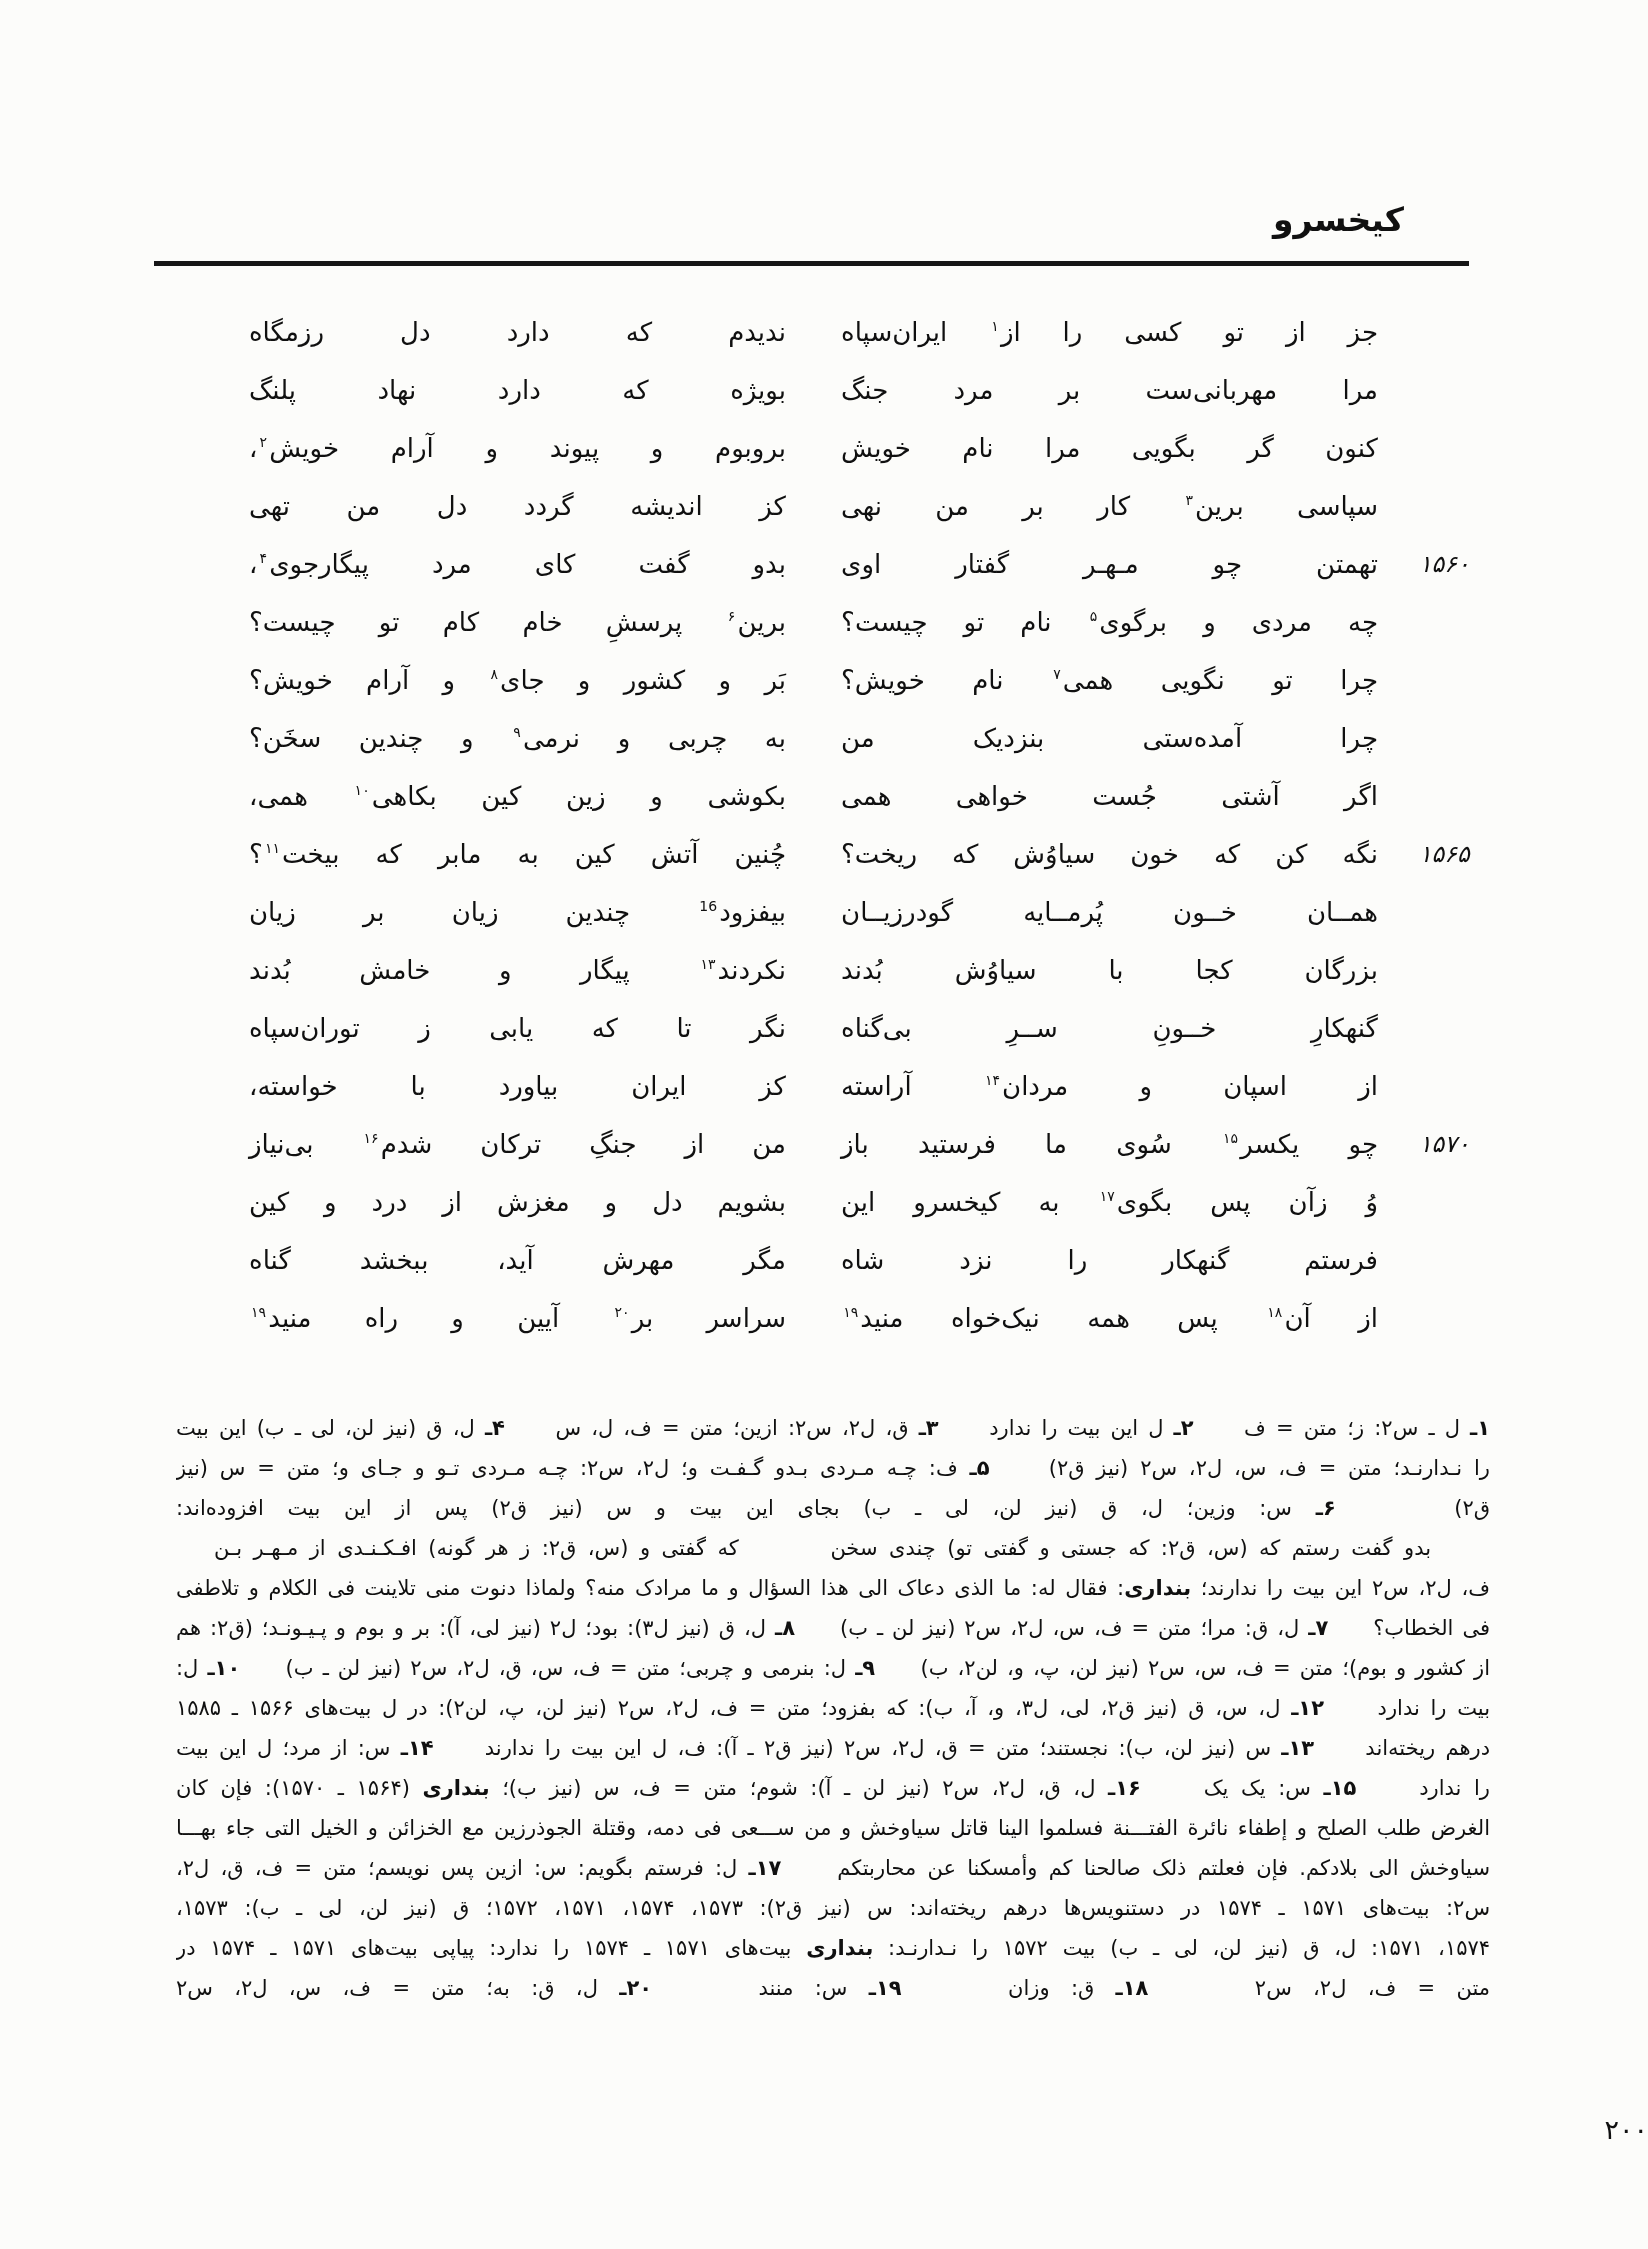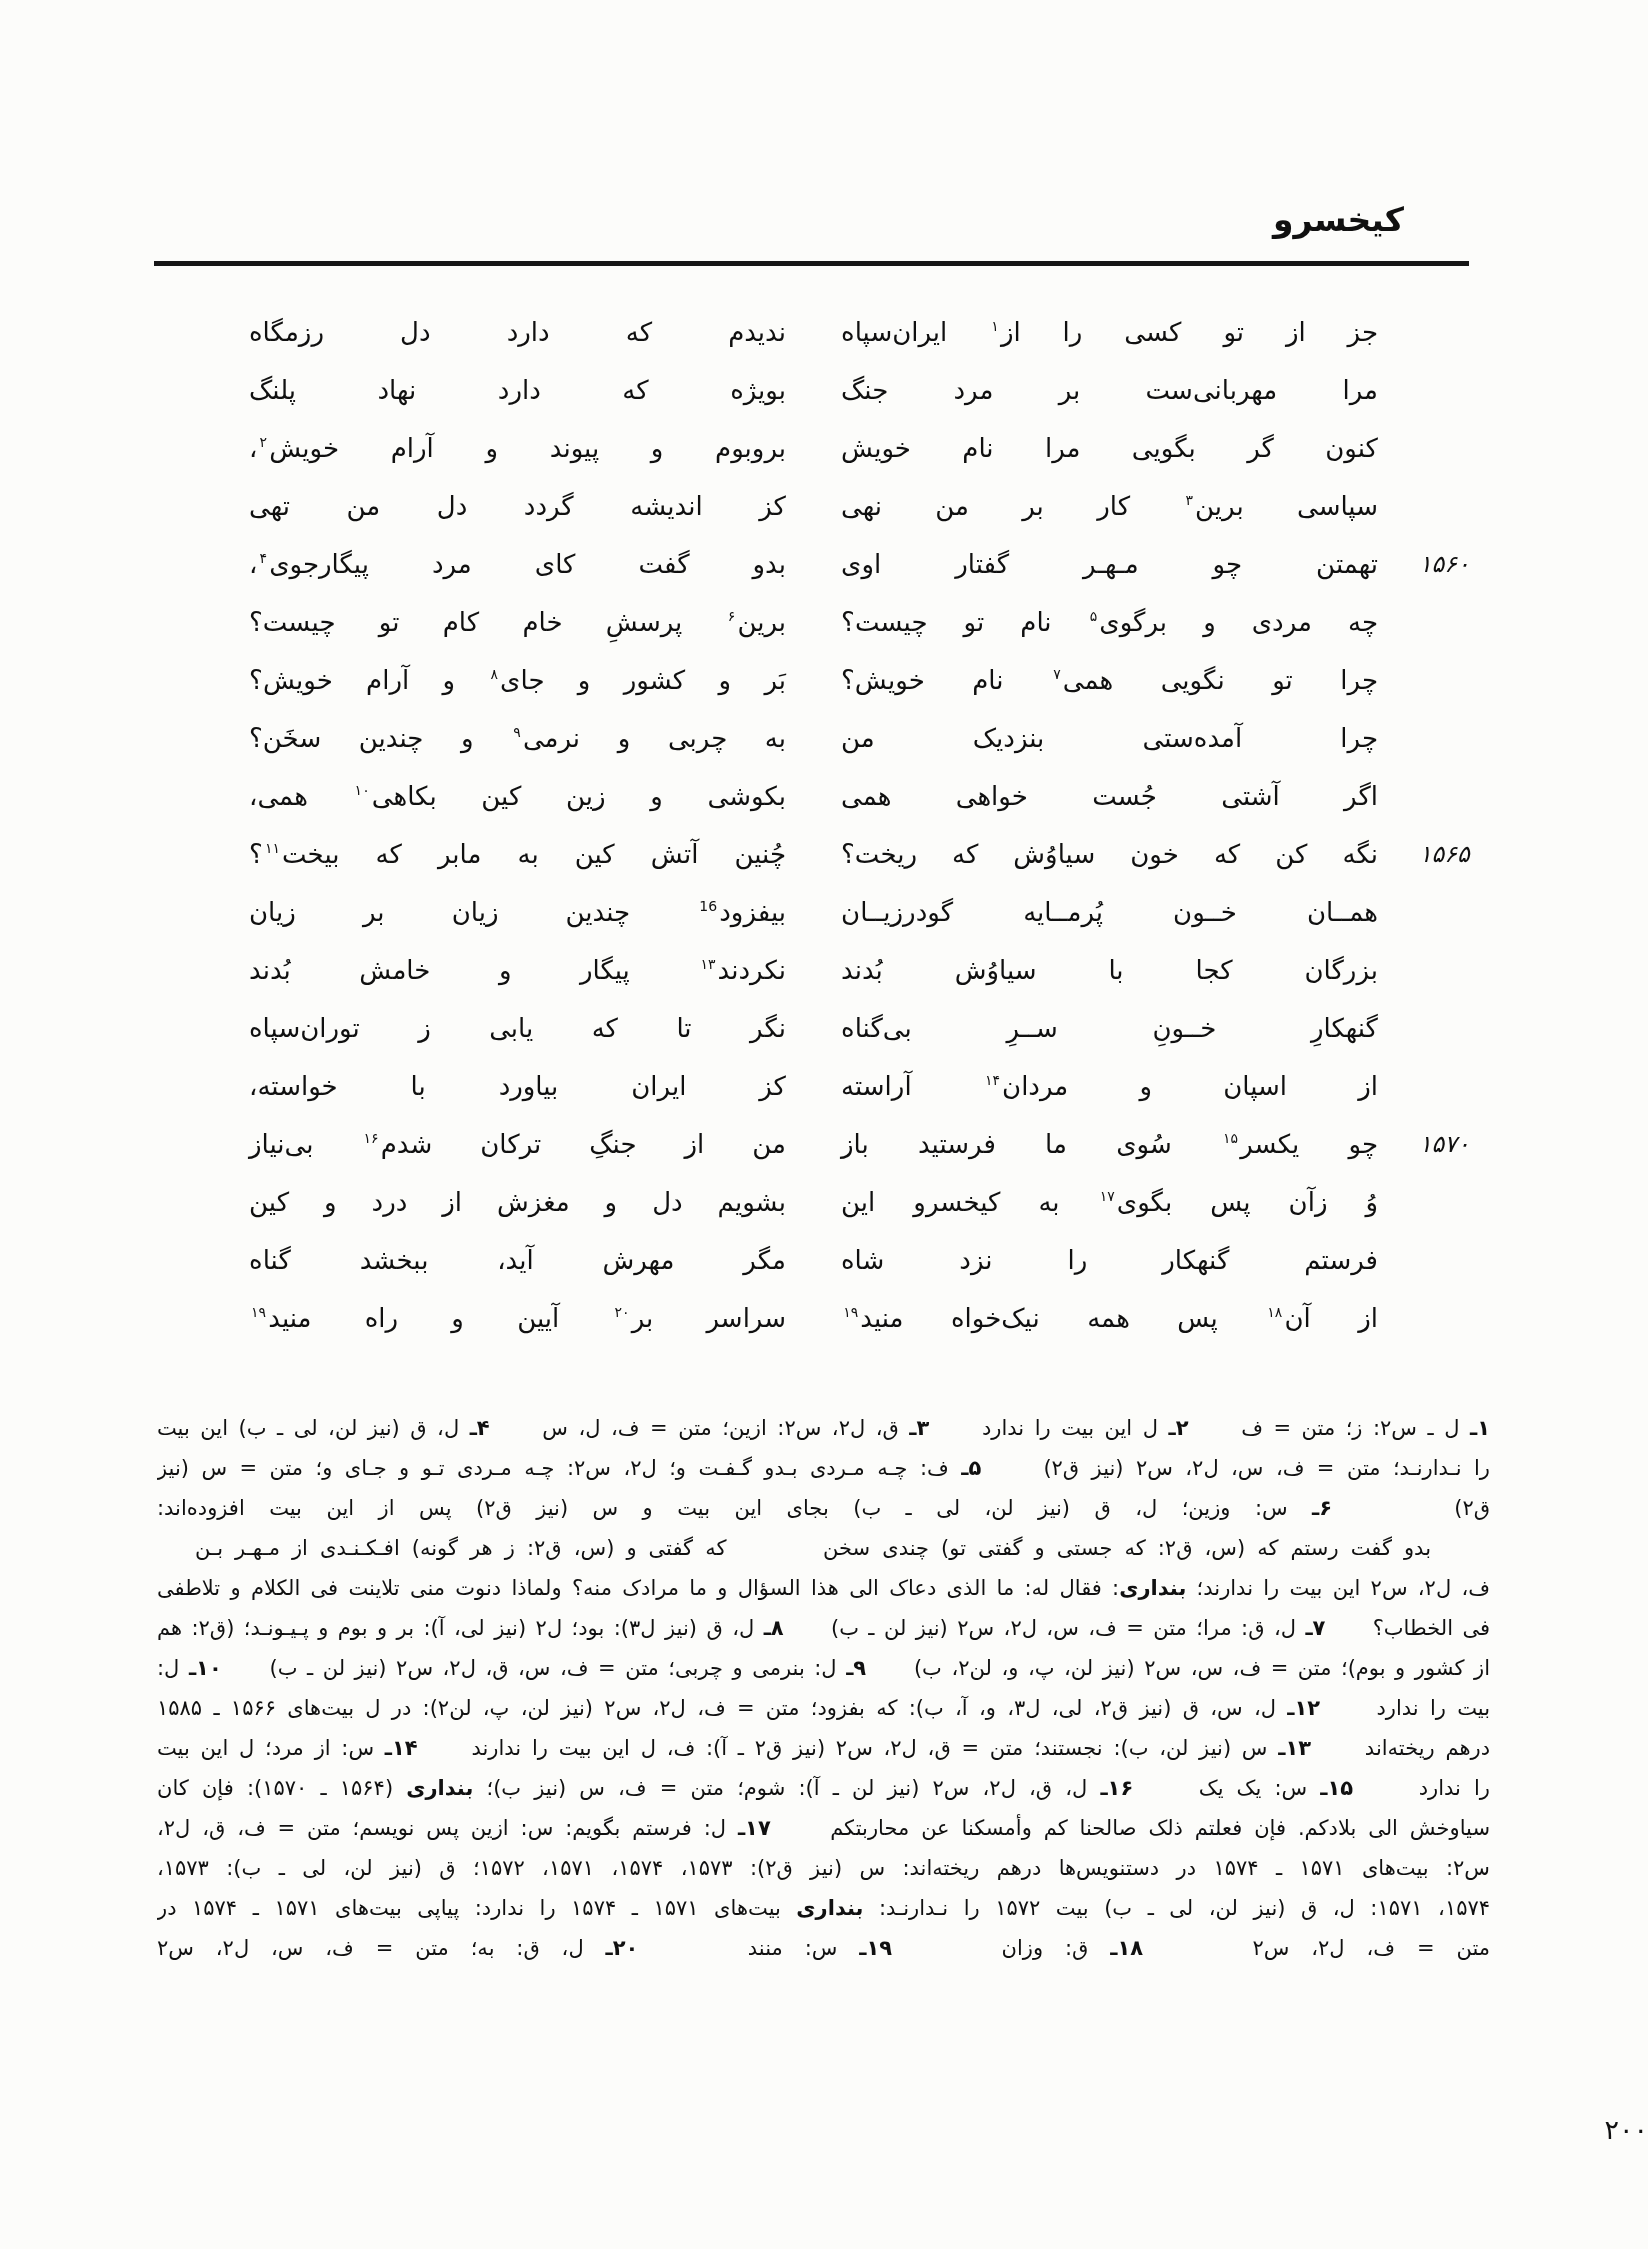--- a/index.html
+++ b/index.html
@@ -11,21 +11,21 @@
   .rule{position:absolute;top:261px;right:179px;left:154px;height:4.8px;background:#161616;}
   .poem{position:absolute;top:303px;right:159px;width:1240px;}
   .couplet{display:grid;grid-template-columns:111px 537px 55px 537px;height:58px;align-items:center;}
   .num{font-size:23.6px;padding-right:19.4px;font-style:italic;}
   .hemi{display:flex;justify-content:space-between;font-size:26px;white-space:nowrap;}
   .word{display:inline-block;}
   sup.fnm{font-size:14px;line-height:0;vertical-align:super;margin:0 2.1px;}
   .footnotes{position:absolute;top:1408px;right:158px;width:1333px;font-size:21px;}
   .fn-line{
     height:40px;line-height:40px;overflow:hidden;
-    text-align:justify;text-align-last:justify;
+    text-align:justify;text-align-last:justify;margin-left:19px;
   }
   .fn-line b{font-weight:700;}
   .fn-verse{padding:0 59px 0 38px;box-sizing:border-box;}
   .pagenum{position:absolute;top:2114px;left:0;width:100%;font-size:27px;}
 </style>
 </head>
 <body>
 
 <div class="page">
   <div class="title">کیخسرو</div>
@@ -387,20 +387,21 @@
       <div class="fn-line"><b>۱ـ</b> ل ـ س۲: ز؛ متن = ف&nbsp;&nbsp;&nbsp;&nbsp;&nbsp;<b>۲ـ</b> ل این بیت را ندارد&nbsp;&nbsp;&nbsp;&nbsp;&nbsp;<b>۳ـ</b> ق، ل۲، س۲: ازین؛ متن = ف، ل، س&nbsp;&nbsp;&nbsp;&nbsp;&nbsp;<b>۴ـ</b> ل، ق (نیز لن، لی ـ ب) این بیت</div>
       <div class="fn-line">را نـدارنـد؛ متن = ف، س، ل۲، س۲ (نیز ق۲)&nbsp;&nbsp;&nbsp;&nbsp;&nbsp;<b>۵ـ</b> ف: چـه مـردی بـدو گـفـت و؛ ل۲، س۲: چـه مـردی تـو و جـای و؛ متن = س (نیز</div>
       <div class="fn-line">ق۲)&nbsp;&nbsp;&nbsp;&nbsp;&nbsp;<b>۶ـ</b> س: وزین؛ ل، ق (نیز لن، لی ـ ب) بجای این بیت و س (نیز ق۲) پس از این بیت افزوده‌اند:</div>
       <div class="fn-line fn-verse">بدو گفت رستم که (س، ق۲: که جستی و گفتی تو) چندی سخن&nbsp;&nbsp;&nbsp;&nbsp;&nbsp;&nbsp;&nbsp;&nbsp;که گفتی و (س، ق۲: ز هر گونه) افـکـنـدی از مـهـر بـن</div>
       <div class="fn-line">ف، ل۲، س۲ این بیت را ندارند؛ <b>بنداری</b>: فقال له: ما الذی دعاک الی هذا السؤال و ما مرادک منه؟ ولماذا دنوت منی تلاینت فی الکلام و تلاطفی</div>
       <div class="fn-line">فی الخطاب؟&nbsp;&nbsp;&nbsp;&nbsp;&nbsp;<b>۷ـ</b> ل، ق: مرا؛ متن = ف، س، ل۲، س۲ (نیز لن ـ ب)&nbsp;&nbsp;&nbsp;&nbsp;&nbsp;<b>۸ـ</b> ل، ق (نیز ل۳): بود؛ ل۲ (نیز لی، آ): بر و بوم و پـیـونـد؛ (ق۲: هم</div>
       <div class="fn-line">از کشور و بوم)؛ متن = ف، س، س۲ (نیز لن، پ، و، لن۲، ب)&nbsp;&nbsp;&nbsp;&nbsp;&nbsp;<b>۹ـ</b> ل: بنرمی و چربی؛ متن = ف، س، ق، ل۲، س۲ (نیز لن ـ ب)&nbsp;&nbsp;&nbsp;&nbsp;&nbsp;<b>۱۰ـ</b> ل:</div>
       <div class="fn-line">بیت را ندارد&nbsp;&nbsp;&nbsp;&nbsp;&nbsp;<b>۱۲ـ</b> ل، س، ق (نیز ق۲، لی، ل۳، و، آ، ب): که بفزود؛ متن = ف، ل۲، س۲ (نیز لن، پ، لن۲): در ل بیت‌های ۱۵۶۶ ـ ۱۵۸۵</div>
       <div class="fn-line">درهم ریخته‌اند&nbsp;&nbsp;&nbsp;&nbsp;&nbsp;<b>۱۳ـ</b> س (نیز لن، ب): نجستند؛ متن = ق، ل۲، س۲ (نیز ق۲ ـ آ): ف، ل این بیت را ندارند&nbsp;&nbsp;&nbsp;&nbsp;&nbsp;<b>۱۴ـ</b> س: از مرد؛ ل این بیت</div>
       <div class="fn-line">را ندارد&nbsp;&nbsp;&nbsp;&nbsp;&nbsp;<b>۱۵ـ</b> س: یک یک&nbsp;&nbsp;&nbsp;&nbsp;&nbsp;<b>۱۶ـ</b> ل، ق، ل۲، س۲ (نیز لن ـ آ): شوم؛ متن = ف، س (نیز ب)؛ <b>بنداری</b> (۱۵۶۴ ـ ۱۵۷۰): فإن کان</div>
+      <div class="fn-line">الغرض طلب الصلح و إطفاء نائرة الفتـــنة فسلموا الینا قاتل سیاوخش و من ســـعی فی دمه، وقتلة الجوذرزین مع الخزائن و الخیل التی جاء بهـــا</div>
       <div class="fn-line">سیاوخش الی بلادکم. فإن فعلتم ذلک صالحنا کم وأمسکنا عن محاربتکم&nbsp;&nbsp;&nbsp;&nbsp;&nbsp;<b>۱۷ـ</b> ل: فرستم بگویم: س: ازین پس نویسم؛ متن = ف، ق، ل۲،</div>
       <div class="fn-line">س۲: بیت‌های ۱۵۷۱ ـ ۱۵۷۴ در دستنویس‌ها درهم ریخته‌اند: س (نیز ق۲): ۱۵۷۳، ۱۵۷۴، ۱۵۷۱، ۱۵۷۲؛ ق (نیز لن، لی ـ ب): ۱۵۷۳،</div>
       <div class="fn-line">۱۵۷۴، ۱۵۷۱: ل، ق (نیز لن، لی ـ ب) بیت ۱۵۷۲ را نـدارنـد: <b>بنداری</b> بیت‌های ۱۵۷۱ ـ ۱۵۷۴ را ندارد: پیاپی بیت‌های ۱۵۷۱ ـ ۱۵۷۴ در</div>
       <div class="fn-line">متن = ف، ل۲، س۲&nbsp;&nbsp;&nbsp;&nbsp;&nbsp;<b>۱۸ـ</b> ق: وزان&nbsp;&nbsp;&nbsp;&nbsp;&nbsp;<b>۱۹ـ</b> س: منند&nbsp;&nbsp;&nbsp;&nbsp;&nbsp;<b>۲۰ـ</b> ل، ق: به؛ متن = ف، س، ل۲، س۲</div>
     </div>
   <div class="pagenum">۲۰۰</div>
 </div>
 
 
 </body></html>

